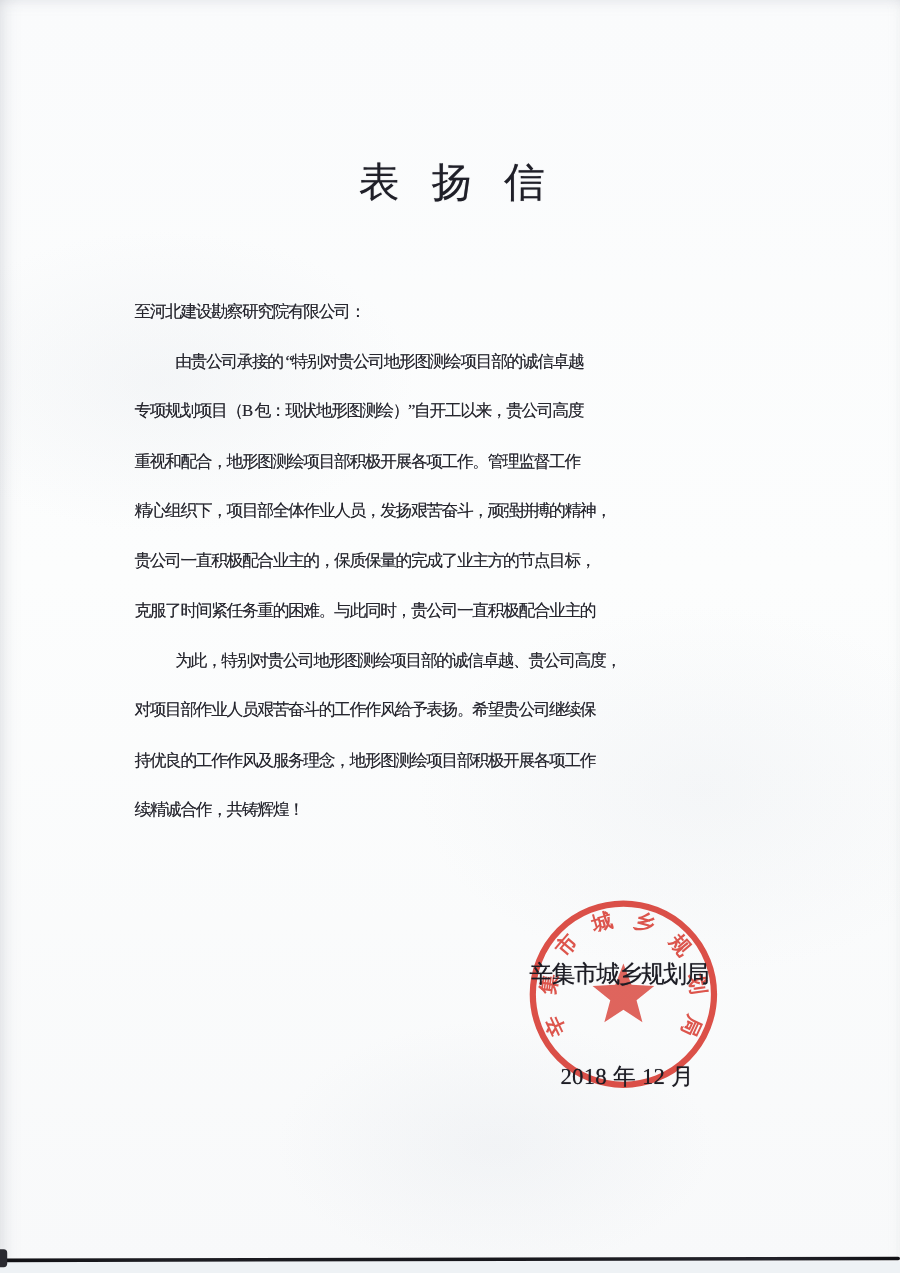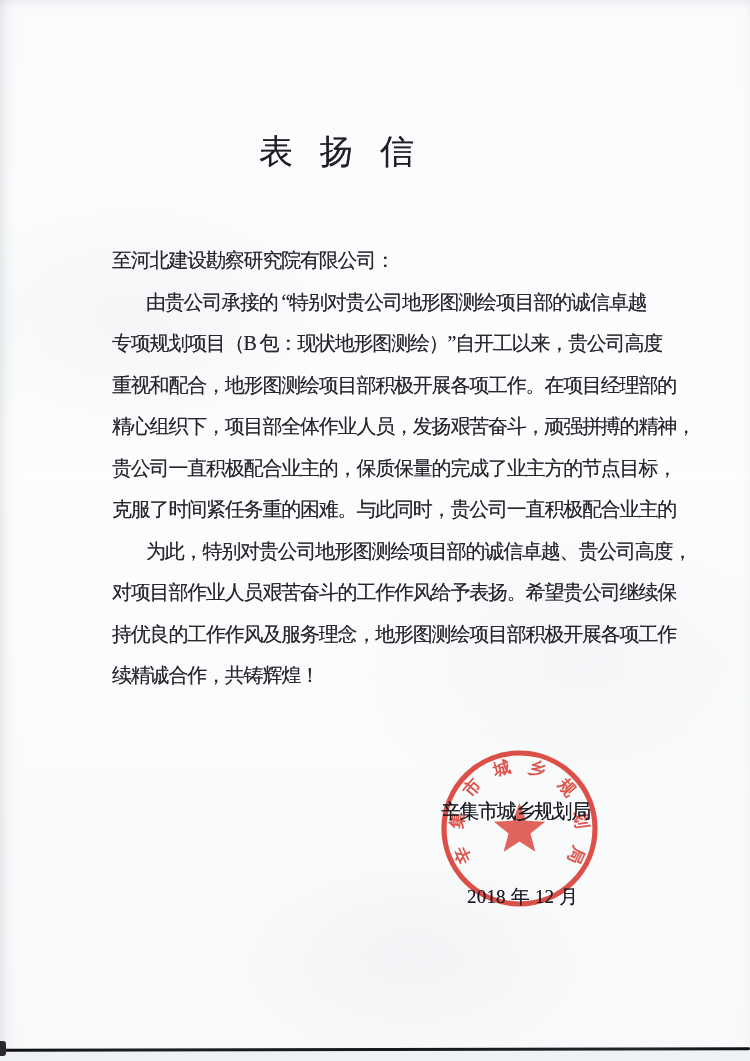--- a/index.html
+++ b/index.html
@@ -29,31 +29,32 @@
     position: absolute;
     top: 129px;
     left: 0;
     width: 682px;
     text-align: center;
     font-size: 34px;
     letter-spacing: 9px;
     color: #1f1f28;
     text-shadow: 0 0 0.6px rgba(32,32,42,0.55);
     white-space: nowrap;
+    padding-left: 40px;
   }
   .body-lines {
     position: absolute;
     left: 112px;
     top: 240px;
     width: 540px;
   }
   .line {
     height: 41.5px;
     line-height: 41.5px;
-    font-size: 20px;
+    font-size: 14px;
     letter-spacing: -1.2px;
     white-space: nowrap;
     color: #26262e;
     text-shadow: 0 0 0.5px rgba(38,38,48,0.6);
   }
   .line.indent { padding-left: 34px; }
   .seal {
     position: absolute;
     left: 437px;
     top: 746px;
@@ -121,21 +122,21 @@
 <body>
 
 <div class="page">
 
   <div class="title">表 扬 信</div>
 
   <div class="body-lines">
     <div class="line">至河北建设勘察研究院有限公司：</div>
     <div class="line indent">由贵公司承接的 “特别对贵公司地形图测绘项目部的诚信卓越</div>
     <div class="line">专项规划项目（B 包：现状地形图测绘）”自开工以来，贵公司高度</div>
-    <div class="line">重视和配合，地形图测绘项目部积极开展各项工作。在项目经理部的</div>
+    <div class="line">重视和配合，地形图测绘项目部积极开展各项工作。管理监督工作</div>
     <div class="line">精心组织下，项目部全体作业人员，发扬艰苦奋斗，顽强拼搏的精神，</div>
     <div class="line">贵公司一直积极配合业主的，保质保量的完成了业主方的节点目标，</div>
     <div class="line">克服了时间紧任务重的困难。与此同时，贵公司一直积极配合业主的</div>
     <div class="line indent">为此，特别对贵公司地形图测绘项目部的诚信卓越、贵公司高度，</div>
     <div class="line">对项目部作业人员艰苦奋斗的工作作风给予表扬。希望贵公司继续保</div>
     <div class="line">持优良的工作作风及服务理念，地形图测绘项目部积极开展各项工作</div>
     <div class="line">续精诚合作，共铸辉煌！</div>
   </div>
 
   <div class="seal">

